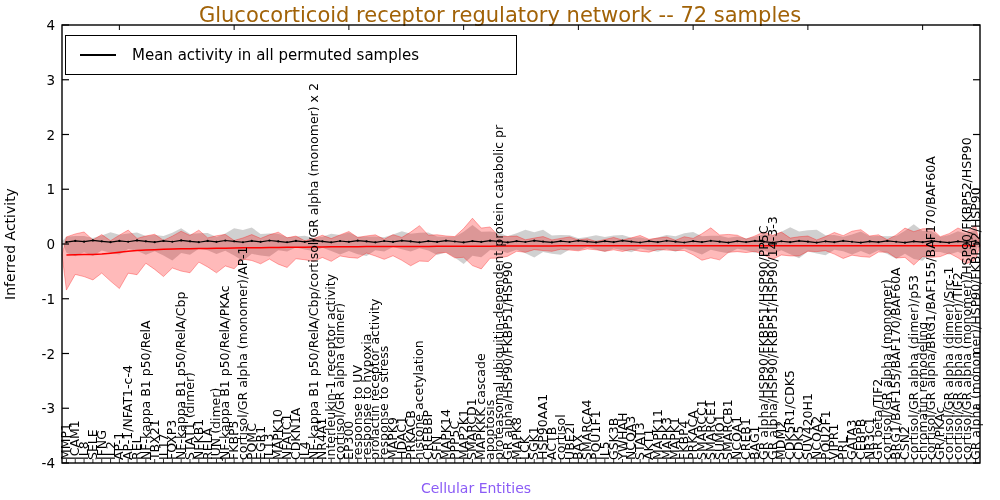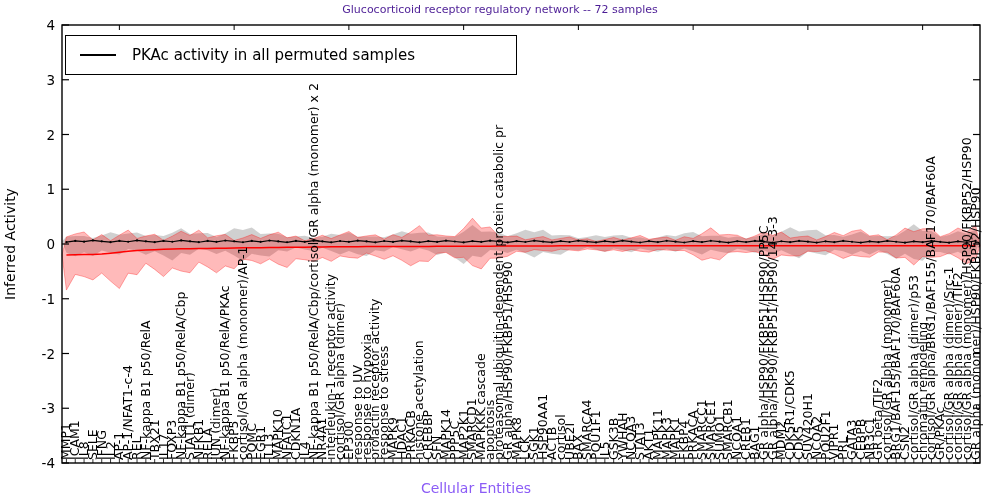--- a/index.html
+++ b/index.html
@@ -1,17 +1,17 @@
 <!DOCTYPE html>
 <html><head>
 <meta charset="utf-8">
 <style>
   html,body{margin:0;padding:0;background:#ffffff;font-family:"DejaVu Sans","Liberation Sans",sans-serif;}
   .figure{position:relative;width:1000px;height:500px;background:#ffffff;overflow:hidden;}
-  .title{position:absolute;left:0;top:3px;width:100%;text-align:center;font-size:11px;color:#4c1d95;}
+  .title{position:absolute;left:0;top:3px;width:100%;text-align:center;font-size:21px;color:#a16207;}
   .xlabel{position:absolute;left:0;top:480px;width:952px;text-align:center;font-size:14px;color:#8b5cf6;}
   .ylabel{position:absolute;left:-60px;top:236px;width:140px;text-align:center;font-size:14px;color:#000;
           transform:rotate(-90deg);transform-origin:center center;}
   svg#plot{position:absolute;left:0;top:0;}
   .legend{position:absolute;left:65px;top:35px;width:452px;background:#ffffff;border:1.4px solid #000;
           box-sizing:border-box;padding:6px 10px 6px 8px;z-index:5;}
   .legend-row{display:flex;align-items:center;height:26px;}
   .legend-swatch{width:36px;height:2px;margin:0 16px 0 6px;flex:0 0 auto;}
   .legend-label{font-size:15px;color:#000;white-space:nowrap;}
 </style>
@@ -370,18 +370,18 @@
       <line x1="940.2788461538462" y1="463" x2="940.2788461538462" y2="459" stroke="#000" stroke-width="0.8"></line>
       <line x1="949.1057692307693" y1="463" x2="949.1057692307693" y2="459" stroke="#000" stroke-width="0.8"></line>
       <line x1="957.9326923076923" y1="463" x2="957.9326923076923" y2="459" stroke="#000" stroke-width="0.8"></line>
       <line x1="966.7596153846155" y1="463" x2="966.7596153846155" y2="459" stroke="#000" stroke-width="0.8"></line>
       <line x1="975.5865384615385" y1="463" x2="975.5865384615385" y2="459" stroke="#000" stroke-width="0.8"></line>
       <rect x="62" y="25" width="918" height="438" fill="none" stroke="#000000" stroke-width="1.4"></rect>
     </svg>
   <div class="legend">
     <div class="legend-row">
       <div class="legend-swatch" style="background: rgb(0, 0, 0);"></div>
-      <div class="legend-label">PKAc activity in all permuted samples</div>
+      <div class="legend-label">Mean activity in all permuted samples</div>
     </div>
   </div>
   <div class="ylabel">Inferred Activity</div>
   <div class="xlabel">Cellular Entities</div>
 </div>
 
 </body></html>

